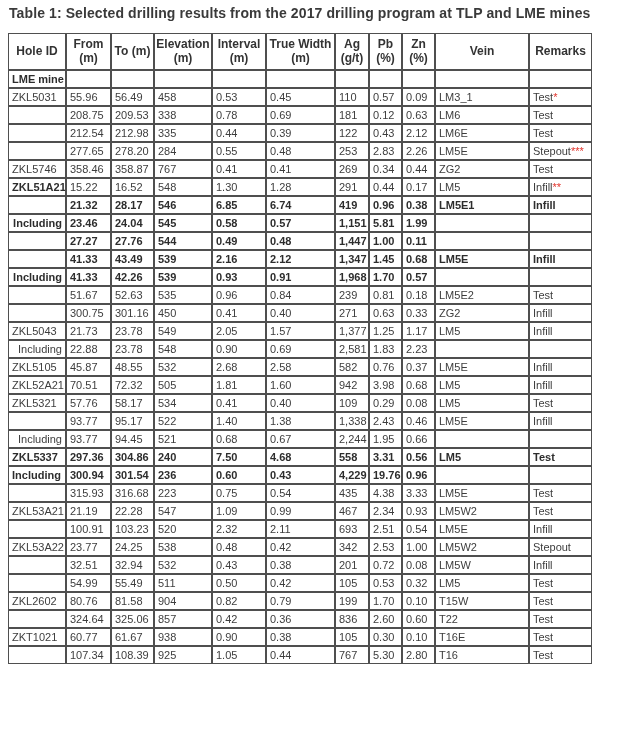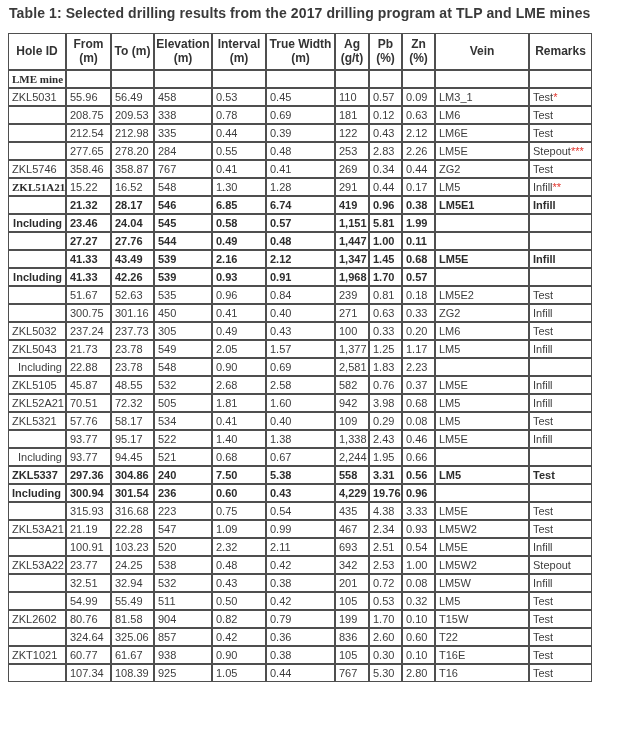--- a/index.html
+++ b/index.html
@@ -52,21 +52,20 @@
     vertical-align: middle;
     background: #ffffff;
   }
   tr.bold td {
     font-weight: bold;
     color: #2d2d2d;
   }
   td.hole-bold {
     font-weight: bold;
     color: #2d2d2d;
-    font-family: Liberation Serif, serif;
   }
   td.align-right {
     text-align: right;
     padding-right: 3px;
   }
   .stars {
     color: #e2342c;
   }
   
   col.c-hole    { width: 58px; }
@@ -322,33 +321,20 @@
           <td>450</td>
           <td>0.41</td>
           <td>0.40</td>
           <td>271</td>
           <td>0.63</td>
           <td>0.33</td>
           <td>ZG2</td>
           <td><span>Infill</span></td>
         </tr>
         <tr>
-          <td>ZKL5032</td>
-          <td>237.24</td>
-          <td>237.73</td>
-          <td>305</td>
-          <td>0.49</td>
-          <td>0.43</td>
-          <td>100</td>
-          <td>0.33</td>
-          <td>0.20</td>
-          <td>LM6</td>
-          <td><span>Test</span></td>
-        </tr>
-        <tr>
           <td>ZKL5043</td>
           <td>21.73</td>
           <td>23.78</td>
           <td>549</td>
           <td>2.05</td>
           <td>1.57</td>
           <td>1,377</td>
           <td>1.25</td>
           <td>1.17</td>
           <td>LM5</td>
@@ -431,21 +417,21 @@
           <td>0.66</td>
           <td></td>
           <td><span></span></td>
         </tr>
         <tr class="bold">
           <td>ZKL5337</td>
           <td>297.36</td>
           <td>304.86</td>
           <td>240</td>
           <td>7.50</td>
-          <td>5.38</td>
+          <td>4.68</td>
           <td>558</td>
           <td>3.31</td>
           <td>0.56</td>
           <td>LM5</td>
           <td><span>Test</span></td>
         </tr>
         <tr class="bold">
           <td>Including</td>
           <td>300.94</td>
           <td>301.54</td>

